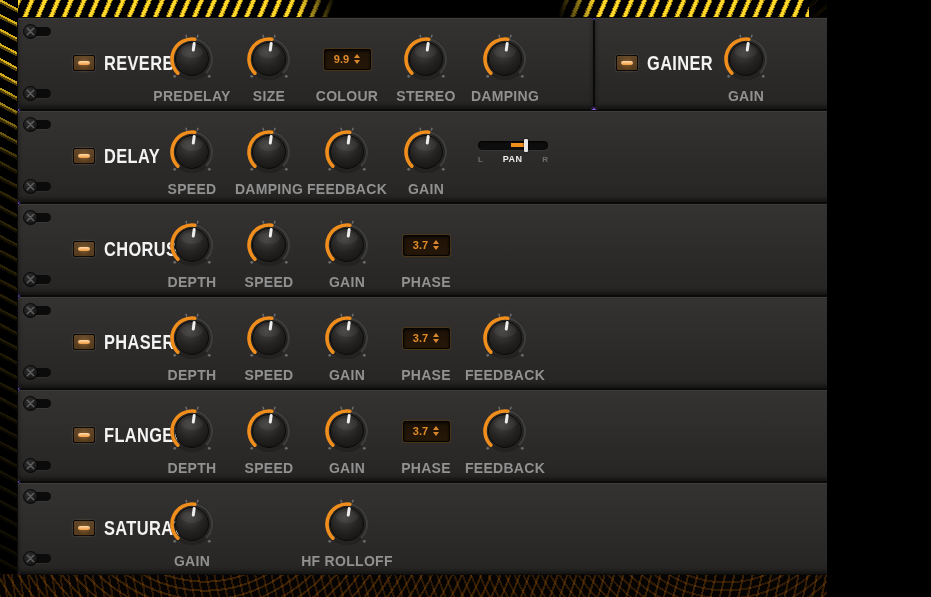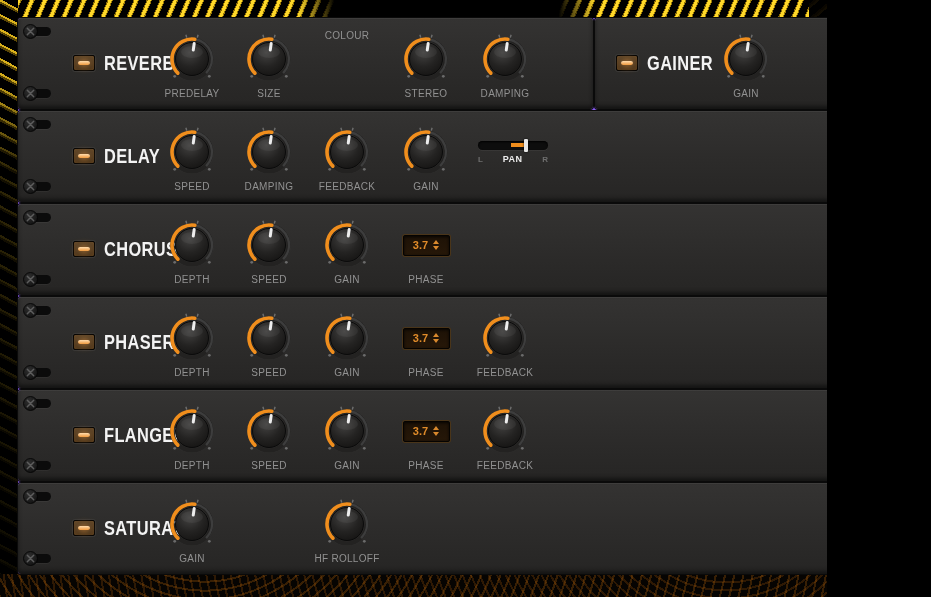--- a/index.html
+++ b/index.html
@@ -38,21 +38,21 @@
 
   .toggle { position:absolute; top:37px; width:22px; height:16px; border-radius:2px; border:1px solid #020202;
     background:linear-gradient(180deg,#2c2924,#191714);
     box-shadow:0 0 0 1px #373737, inset 0 0 6px rgba(240,150,50,.45);
     display:flex; align-items:center; justify-content:center; cursor:pointer; }
   .led { width:12px; height:4px; border-radius:2px; background:linear-gradient(180deg,#ffdcae,#f09a3e);
     box-shadow:0 0 7px 1px rgba(247,160,65,.85); }
 
   .ctrl { position:absolute; top:12px; width:78px; display:flex; flex-direction:column; align-items:center; }
   .well { height:58px; display:flex; align-items:center; justify-content:center; }
-  .ctrl-label { margin-top:0; font-size:10px; font-weight:normal; color:#919191; letter-spacing:.3px; white-space:nowrap; }
+  .ctrl-label { margin-top:0; font-size:14px; font-weight:bold; color:#919191; letter-spacing:.3px; white-space:nowrap; }
 
   .knob { display:block; cursor:pointer; }
 
   .stepper { width:47px; height:21px; border-radius:2px; border:1px solid #050301;
     background:linear-gradient(180deg,#1d1206,#261708);
     box-shadow:0 0 0 1px #4a3519, inset 0 1px 3px rgba(0,0,0,.8);
     display:flex; align-items:center; justify-content:center; gap:5px; cursor:pointer; }
   .stepper-value { color:#e18c2a; font-size:11px; font-weight:bold; }
   .stepper-arrows { display:flex; flex-direction:column; align-items:center; }
   .arr-up { width:0; height:0; border-left:3.5px solid transparent; border-right:3.5px solid transparent;
@@ -141,20 +141,29 @@
   <circle cx="26" cy="26" r="16.5" fill="url(#kgrad)" stroke="#0a0a0a" stroke-width="1"></circle>
   <ellipse cx="26" cy="19" rx="11" ry="6" fill="rgba(255,255,255,.05)"></ellipse>
   <g transform="rotate(8 26 26)">
                   <rect x="24.5" y="8.8" width="3" height="9.6" rx="1.5" fill="#ededed"></rect>
                 </g>
   </svg>
             </div>
             <div class="ctrl-label">SIZE</div>
           </div>
           <div class="ctrl" style="left:290px">
+            <div class="well">
+              <div class="stepper">
+                <span class="stepper-value">9.9</span>
+                <span class="stepper-arrows">
+                  <i class="arr-up"></i>
+                  <i class="arr-down"></i>
+                </span>
+              </div>
+            </div>
             <div class="ctrl-label">COLOUR</div>
           </div>
           <div class="ctrl" style="left:369px">
             <div class="well">
               <svg class="knob" width="52" height="52" viewBox="0 0 52 52">
   <circle cx="26" cy="26" r="21.5" fill="none" stroke="#3a3a3a" stroke-width="1" opacity=".45"></circle>
   <circle cx="26" cy="26" r="19.5" fill="none" stroke="#232221" stroke-width="4"></circle>
   <path d="M28.78 6.19 A20 20 0 0 1 40.14 40.14" stroke="#3d3d3d" stroke-width="2.4" fill="none"></path>
   <path d="M11.86 40.14 A20 20 0 0 1 28.78 6.19" stroke="#f08e1d" stroke-width="3.6" fill="none" stroke-linecap="round"></path>
   <line x1="20.7" y1="4.6" x2="19.9" y2="1.7" stroke="#6f6f6f" stroke-width="1.4"></line>

